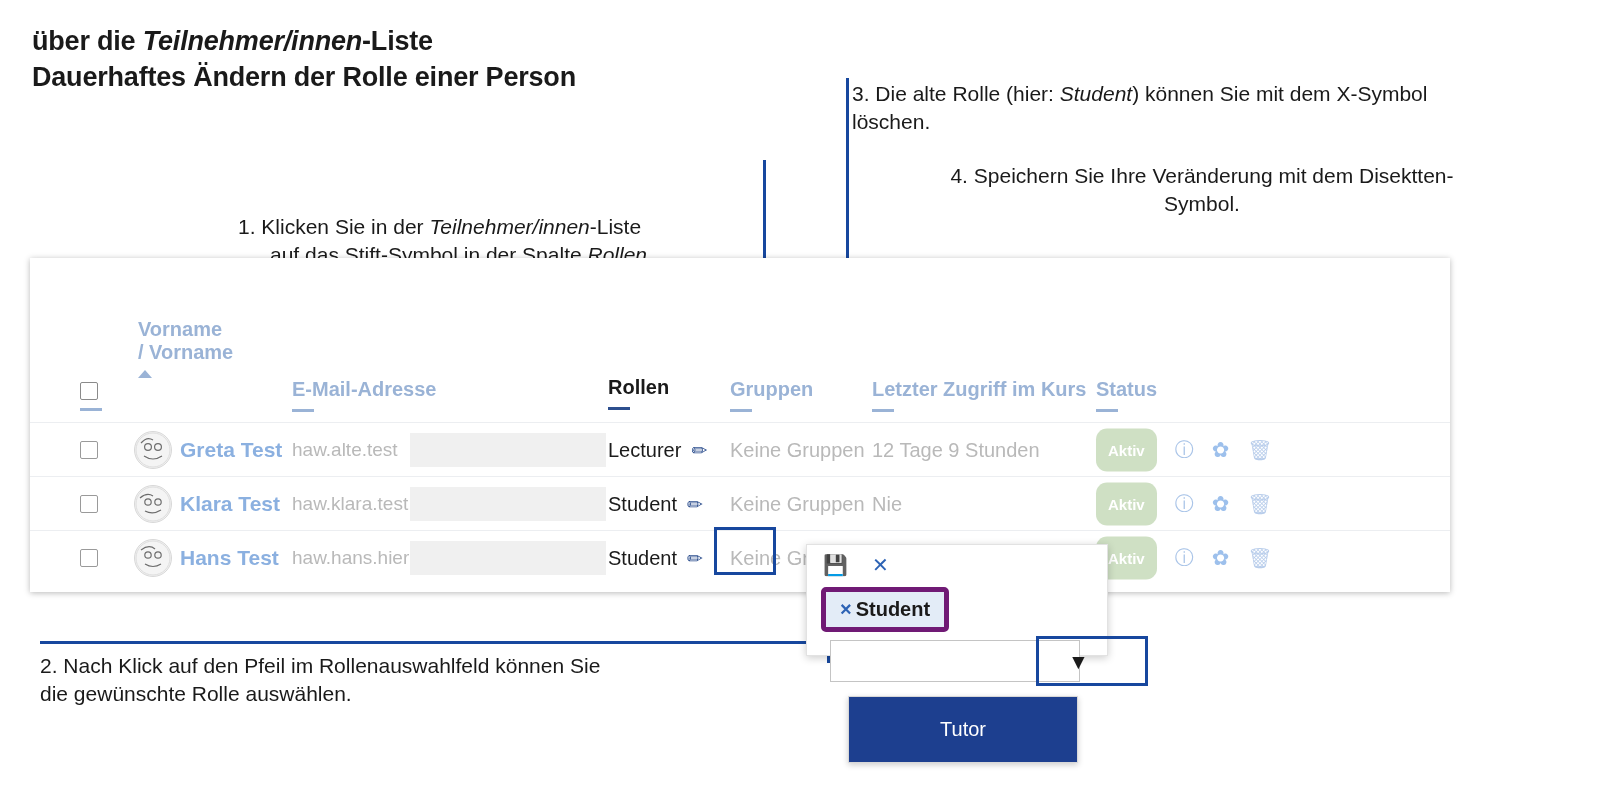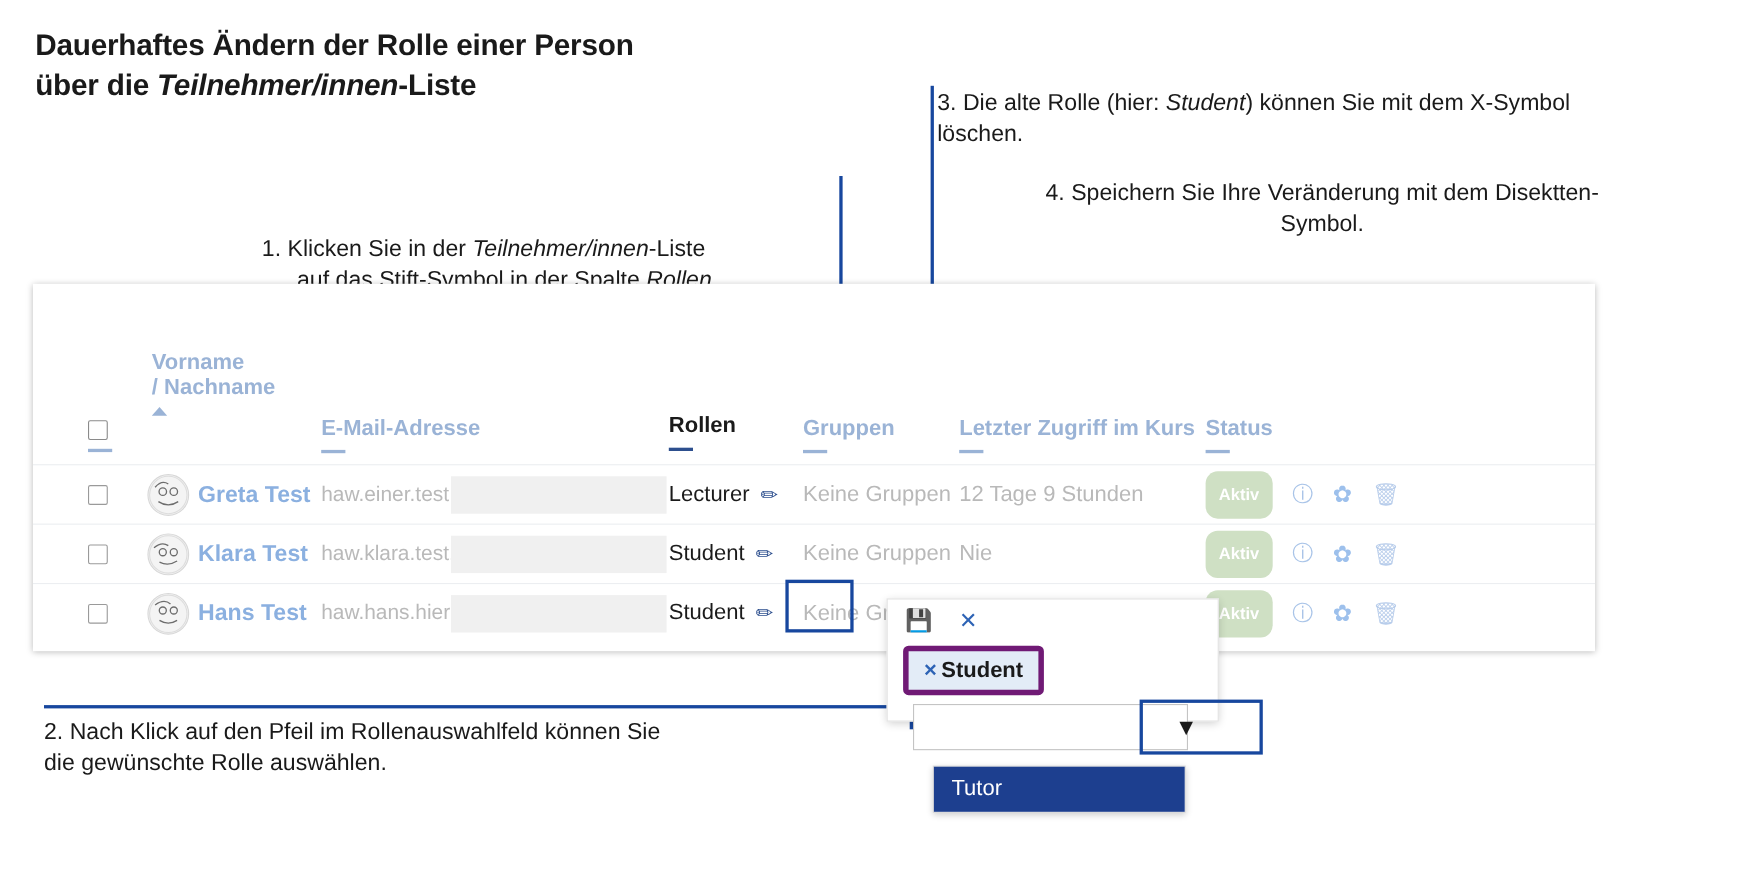--- a/index.html
+++ b/index.html
@@ -159,21 +159,21 @@
   .mailmask {
     left: 380px;
     width: 196px; height: 34px;
     background: #f0f0f0;
   }
   .rolecell {
     left: 578px;
     font-size: 20px;
     color: #1b1b1b;
     display: flex;
-    align-items: flex-start;
+    align-items: flex-end;
     gap: 10px;
   }
   .pencil { color: #2d4f8e; font-size: 19px; }
   .groupcell { left: 700px; font-size: 20px; color: #b9b9b9; }
   .accesscell { left: 842px; font-size: 20px; color: #b9b9b9; }
   .statuscell {
     left: 1066px;
     display: flex;
     align-items: center;
     gap: 18px;
@@ -266,36 +266,37 @@
     position: absolute;
     left: 848px;
     top: 696px;
     width: 228px;
     background: #ffffff;
     border: 1px solid #d8d8d8;
     box-shadow: 0 2px 6px rgba(0,0,0,0.2);
   }
   .dd-item {
     font-size: 20px;
-    padding: 9px 16px;
+    padding: 21px 16px;
     color: #1a1a1a;
+    text-align: center;
   }
   .dd-item.sel {
     background: #1d3f8f;
     color: #ffffff;
   }
 </style>
 </head>
 <body>
 
 <div id="headline">
-  <div>Dauerhaftes Ändern der Rolle  einer Person</div>
   <div>
     <span>über die </span><span class="ital">Teilnehmer/innen</span><span>-Liste</span>
   </div>
+  <div>Dauerhaftes Ändern der Rolle  einer Person</div>
 </div>
 
 <div class="line" id="line-vert-1"></div>
 <div class="line" id="line-vert-3"></div>
 <div class="line" id="line-horiz-2"></div>
 <div class="line" id="line-vert-2"></div>
 
 <div class="instr" id="instr1">
   <span>1. Klicken Sie in der </span><span class="ital">Teilnehmer/innen</span><span>-Liste</span>
   <span class="l2">
@@ -321,21 +322,21 @@
 <div id="table-panel">
 
   <div class="thead">
     <div class="th" id="th-check">
       <div class="box"></div>
       <span class="dash"></span>
     </div>
 
     <div class="th" id="th-name">
       <div>Vorname</div>
-      <div>/ Nachname</div>
+      <div>/ Vorname</div>
       <span class="caret"></span>
     </div>
 
     <div class="th" id="th-mail">
       <span>E-Mail-Adresse</span>
       <span class="dash"></span>
     </div>
 
     <div class="th dark" id="th-roles">
       <span>Rollen</span>
@@ -365,21 +366,21 @@
     <div class="cell avatar">
       <svg width="36" height="36" viewBox="0 0 36 36" aria-hidden="true">
         <circle cx="18" cy="18" r="17" fill="#f4f4f4" stroke="#ddd"></circle>
         <circle cx="13" cy="15" r="3.4" fill="none" stroke="#6d6d6d" stroke-width="1.2"></circle>
         <circle cx="23" cy="15" r="3.4" fill="none" stroke="#6d6d6d" stroke-width="1.2"></circle>
         <path d="M9 24 q9 6 18 0" fill="none" stroke="#6d6d6d" stroke-width="1.2"></path>
         <path d="M6 11 q6 -7 12 -3" fill="none" stroke="#6d6d6d" stroke-width="1.2"></path>
       </svg>
     </div>
     <div class="cell uname">Greta Test</div>
-    <div class="cell umail">haw.einer.test</div>
+    <div class="cell umail">haw.alte.test</div>
     <div class="cell mailmask"></div>
     <div class="cell rolecell">
       <span>Lecturer</span>
       <span class="pencil">✏</span>
     </div>
     <div class="cell groupcell">Keine Gruppen</div>
     <div class="cell accesscell">12 Tage 9 Stunden</div>
     <div class="cell statuscell">
       <span class="badge">Aktiv</span>
       <span class="ico">ⓘ</span>

